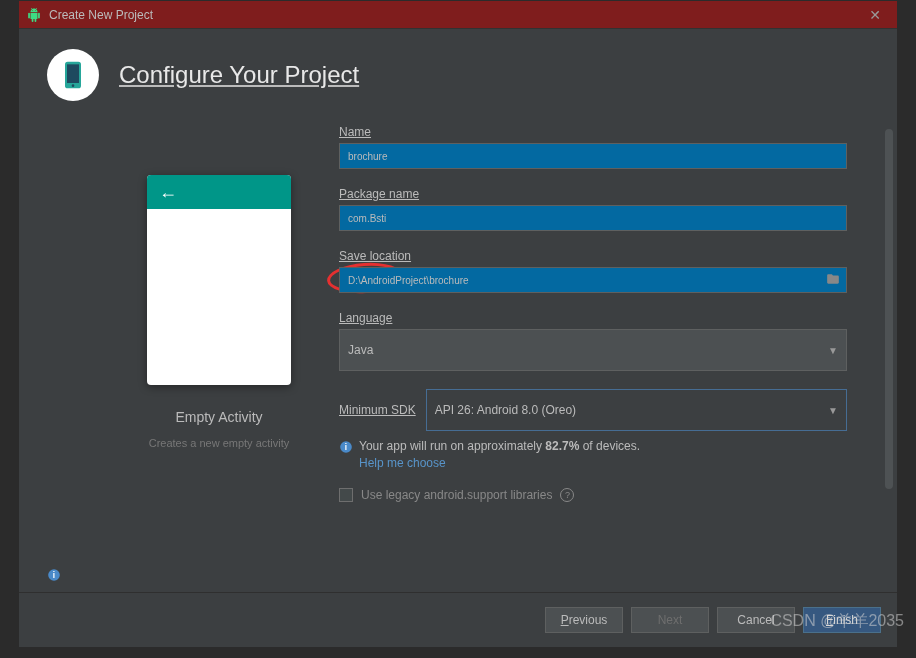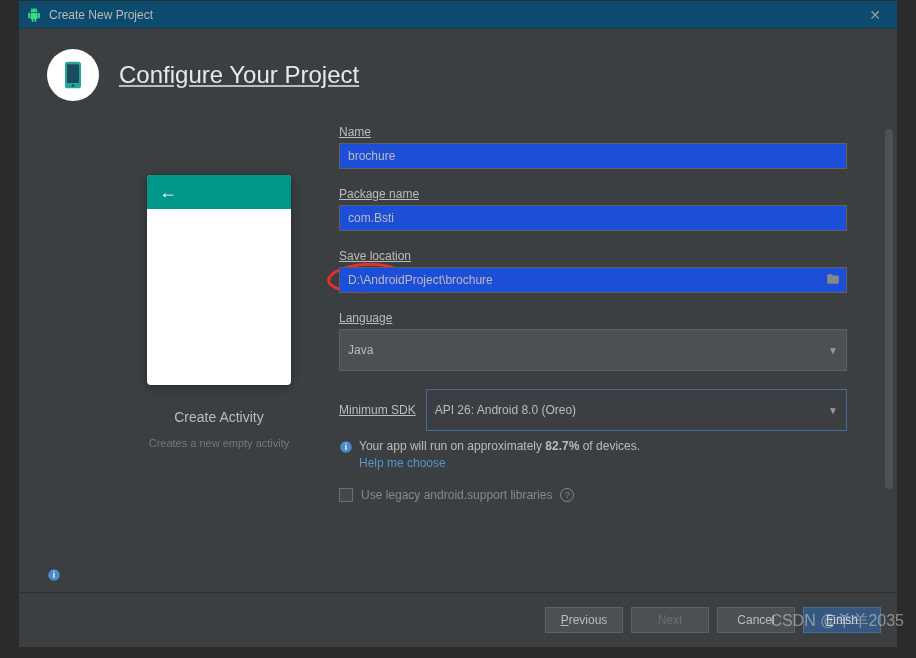--- a/index.html
+++ b/index.html
@@ -20,21 +20,21 @@
       background: #3c3f41;
       border: 1px solid #2b2b2b;
       display: flex;
       flex-direction: column;
     }
     .titlebar {
       height: 28px;
       display: flex;
       align-items: center;
       padding: 0 8px;
-      background: #0c4a6e;
+      background: #7f1d1d;
       border-bottom: 1px solid #323232;
     }
     .titlebar .android-icon {
       width: 14px;
       height: 14px;
       margin-right: 8px;
     }
     .titlebar-title {
       font-size: 12px;
       color: #bbbbbb;
@@ -119,25 +119,25 @@
     .field-label {
       font-size: 12px;
       color: #bbb;
       margin-bottom: 4px;
       display: block;
     }
     .field-label.underline { text-decoration: underline; }
     .input-field {
       width: 100%;
       height: 26px;
-      background: #1d4ed8;
+      background: #0369a1;
       border: 1px solid #5e6060;
       color: #bbb;
       padding: 0 8px;
-      font-size: 12px;
+      font-size: 10px;
       outline: none;
     }
     .input-wrap { position: relative; }
     .folder-icon {
       position: absolute;
       right: 6px;
       top: 5px;
       width: 16px;
       height: 14px;
       fill: #888;
@@ -288,21 +288,21 @@
   </div>
 
   <div class="content">
 
     <div class="preview-col">
       <div class="phone-preview">
         <div class="phone-topbar">
           <span class="back-arrow">←</span>
         </div>
       </div>
-      <div class="preview-title">Create Activity</div>
+      <div class="preview-title">Empty Activity</div>
       <div class="preview-sub">Creates a new empty activity</div>
     </div>
 
     <div class="form-col">
 
       <div class="field-group">
         <label class="field-label underline">Name</label>
         <input class="input-field" value="brochure" style="">
       </div>
 

